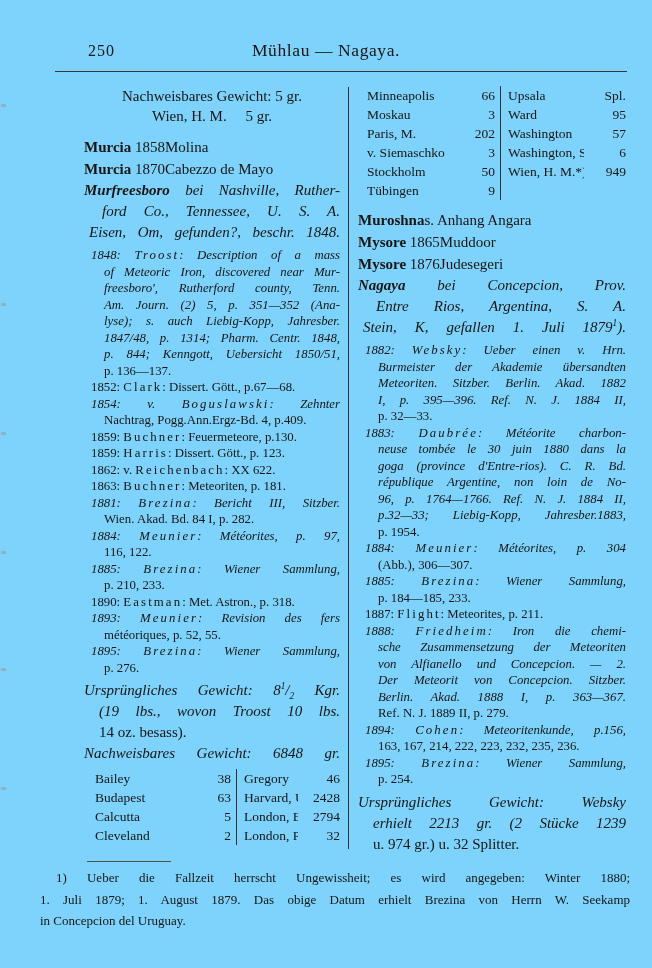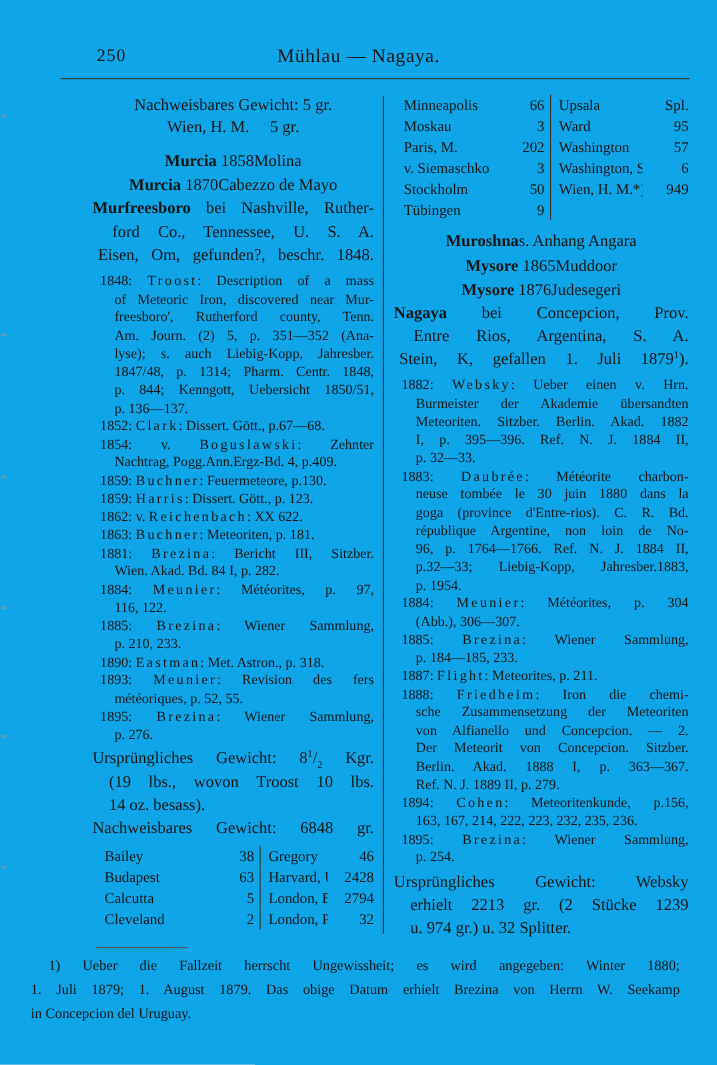--- a/index.html
+++ b/index.html
@@ -1,37 +1,37 @@
 <!DOCTYPE html>
 <html><head>
 <meta charset="utf-8">
 <style>
   html,body{margin:0;padding:0;background:#e8e6e1;}
   .page{
     position:relative;width:652px;height:968px;margin:0 auto;
-    background:#0ea5e9;color:#171512;overflow:hidden;
+    background:#7dd3fc;color:#171512;overflow:hidden;
     font-family:"Liberation Serif","DejaVu Serif",serif;
   }
   
   .pagenum{position:absolute;left:88px;top:42px;font-size:16px;letter-spacing:1px;}
   .runtitle{position:absolute;left:0;right:0;top:40px;text-align:center;font-size:17.5px;letter-spacing:.6px;}
   .headrule{position:absolute;left:55px;top:71px;width:572px;height:1px;background:#3a3732;}
   
   .cols{position:absolute;left:84px;top:86px;width:543px;display:flex;align-items:flex-start;}
   .col{font-size:15px;line-height:21px;}
   .col-left{width:256px;margin-right:18px;}
   .col-right{width:268px;}
   .gutter{position:absolute;left:348px;top:87px;width:1px;height:762px;background:#35322d;}
   
   .blk{margin:0;}
   .pline{white-space:normal;}
-  .pline.j{text-align:justify;text-align-last:justify;}
+  .pline.j{text-align:justify;text-align-last:justify;font-style:italic;}
   .center-line{text-align:center;}
   .center-line.small{font-size:15px;line-height:18px;}
-  .blk-split{display:flex;justify-content:center;line-height:22px;}
+  .blk-split{display:flex;justify-content:flex-start;line-height:22px;}
   .blk-split .sleft{white-space:pre;}
   .blk-split .sright{text-align:right;white-space:pre;}
   .para.entry .pline + .pline{padding-left:18px;}
   .para.entry2 .pline{padding-left:5px;}
   .para.ref{font-size:12.8px;line-height:16.5px;}
   .para.ref .pline{padding-left:20px;}
   .para.ref .pline:first-child{padding-left:7px;}
   .para.weight .pline + .pline{padding-left:15px;}
   .b{font-weight:700;}
   .sp{letter-spacing:2.1px;}
@@ -46,21 +46,21 @@
   
   .blk-table{font-size:13.5px;line-height:19px;}
   .trow{display:flex;}
   .tn1{width:100px;padding-left:11px;white-space:pre;overflow:hidden;}
   .tv1{width:36px;text-align:right;padding-right:5px;border-right:1px solid #35322d;}
   .tn2{flex:1;padding-left:7px;white-space:pre;overflow:hidden;}
   .tv2{width:42px;text-align:right;}
   .col-right .tn1{width:92px;padding-left:9px;}
   
   .fnrule{position:absolute;left:87px;top:861px;width:84px;height:1px;background:#55504a;}
-  .footnote{position:absolute;left:28px;top:867px;width:590px;font-size:13px;line-height:21.5px;}
+  .footnote{position:absolute;left:40px;top:867px;width:590px;font-size:13px;line-height:21.5px;}
   .footnote .fline:first-child{text-indent:16px;}
   .footnote .fline.j{text-align:justify;text-align-last:justify;}
   
   .edgemark{position:absolute;left:1px;width:5px;height:3px;background:#9a958e;opacity:.55;border-radius:1px;}
 </style>
 </head>
 <body>
 
 <div class="page">
   <div class="pagenum">250</div>

